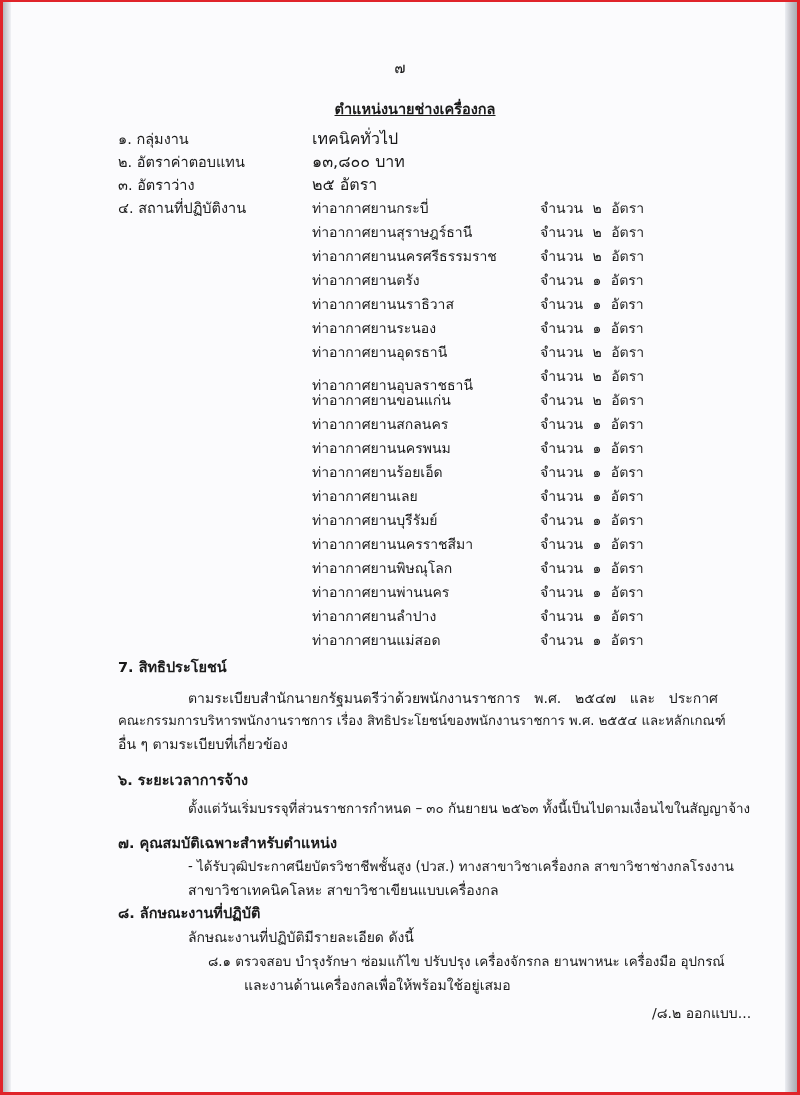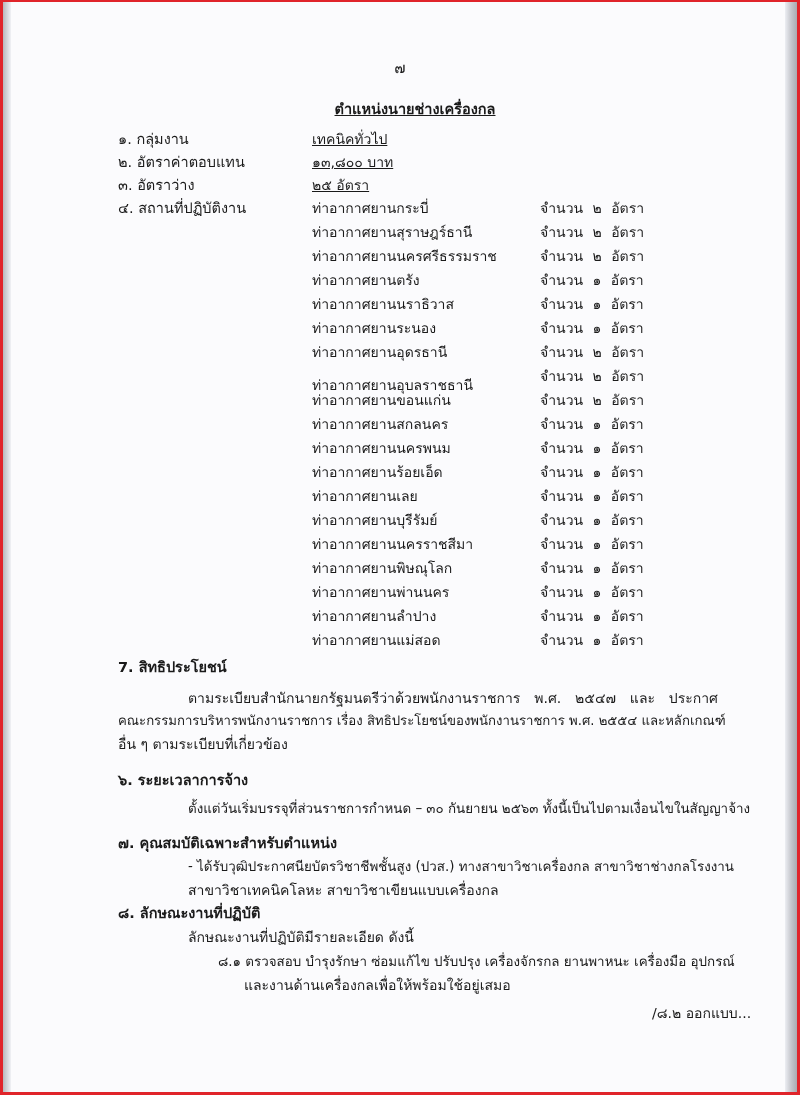--- a/index.html
+++ b/index.html
@@ -23,21 +23,21 @@
     background:linear-gradient(to left,#a9aab0,#c6c7cd 50%,#eceef3); }
   .page { position:absolute; left:11px; top:2px; right:15px; bottom:3px;
     background:#fbfbfd; }
 
   .abs { position:absolute; white-space:nowrap; }
   .pnum { left:0; width:800px; text-align:center; top:56px; font-size:15px; }
   .title { left:15px; width:800px; text-align:center; top:97px; font-size:14.5px;
     font-weight:bold; text-decoration:underline; }
 
   .lbl { font-weight:normal; font-size:14.5px; }
-  .val { font-size:14px;text-decoration:underline; }
+  .val { font-size:16px; }
   .row { position:absolute; height:22px; line-height:22px; }
 
   .airport { position:absolute; left:312px; font-size:14px; line-height:22px; }
   .count { position:absolute; left:540px; font-size:14px; line-height:22px; word-spacing:5px; }
 
   .head { position:absolute; left:118px; font-weight:bold; font-size:14.5px; line-height:22px; }
   .para { position:absolute; font-size:14px; line-height:22px; white-space:nowrap; }
   .para.justify { text-align:justify; text-align-last:justify; }
 </style>
 </head>
@@ -118,16 +118,16 @@
 
 <div class="head" style="top:769px">๖. ระยะเวลาการจ้าง</div>
 <div class="para" style="left:188px;top:798px;font-size:13.4px">ตั้งแต่วันเริ่มบรรจุที่ส่วนราชการกำหนด – ๓๐ กันยายน ๒๕๖๓ ทั้งนี้เป็นไปตามเงื่อนไขในสัญญาจ้าง</div>
 
 <div class="head" style="top:832px">๗. คุณสมบัติเฉพาะสำหรับตำแหน่ง</div>
 <div class="para" style="left:188px;top:856px;font-size:13.4px">- ได้รับวุฒิประกาศนียบัตรวิชาชีพชั้นสูง (ปวส.) ทางสาขาวิชาเครื่องกล  สาขาวิชาช่างกลโรงงาน</div>
 <div class="para" style="left:188px;top:879px">สาขาวิชาเทคนิคโลหะ สาขาวิชาเขียนแบบเครื่องกล</div>
 
 <div class="head" style="top:902px">๘. ลักษณะงานที่ปฏิบัติ</div>
 <div class="para" style="left:188px;top:926px">ลักษณะงานที่ปฏิบัติมีรายละเอียด ดังนี้</div>
-<div class="para" style="left:218px;top:951px;font-size:13.4px">๘.๑ ตรวจสอบ บำรุงรักษา ซ่อมแก้ไข ปรับปรุง เครื่องจักรกล ยานพาหนะ เครื่องมือ อุปกรณ์</div>
+<div class="para" style="left:208px;top:951px;font-size:13.4px">๘.๑ ตรวจสอบ บำรุงรักษา ซ่อมแก้ไข ปรับปรุง เครื่องจักรกล ยานพาหนะ เครื่องมือ อุปกรณ์</div>
 <div class="para" style="left:244px;top:974px">และงานด้านเครื่องกลเพื่อให้พร้อมใช้อยู่เสมอ</div>
 
 <div class="para" style="left:652px;top:1002px">/๘.๒ ออกแบบ...</div>
 
 </body></html>

